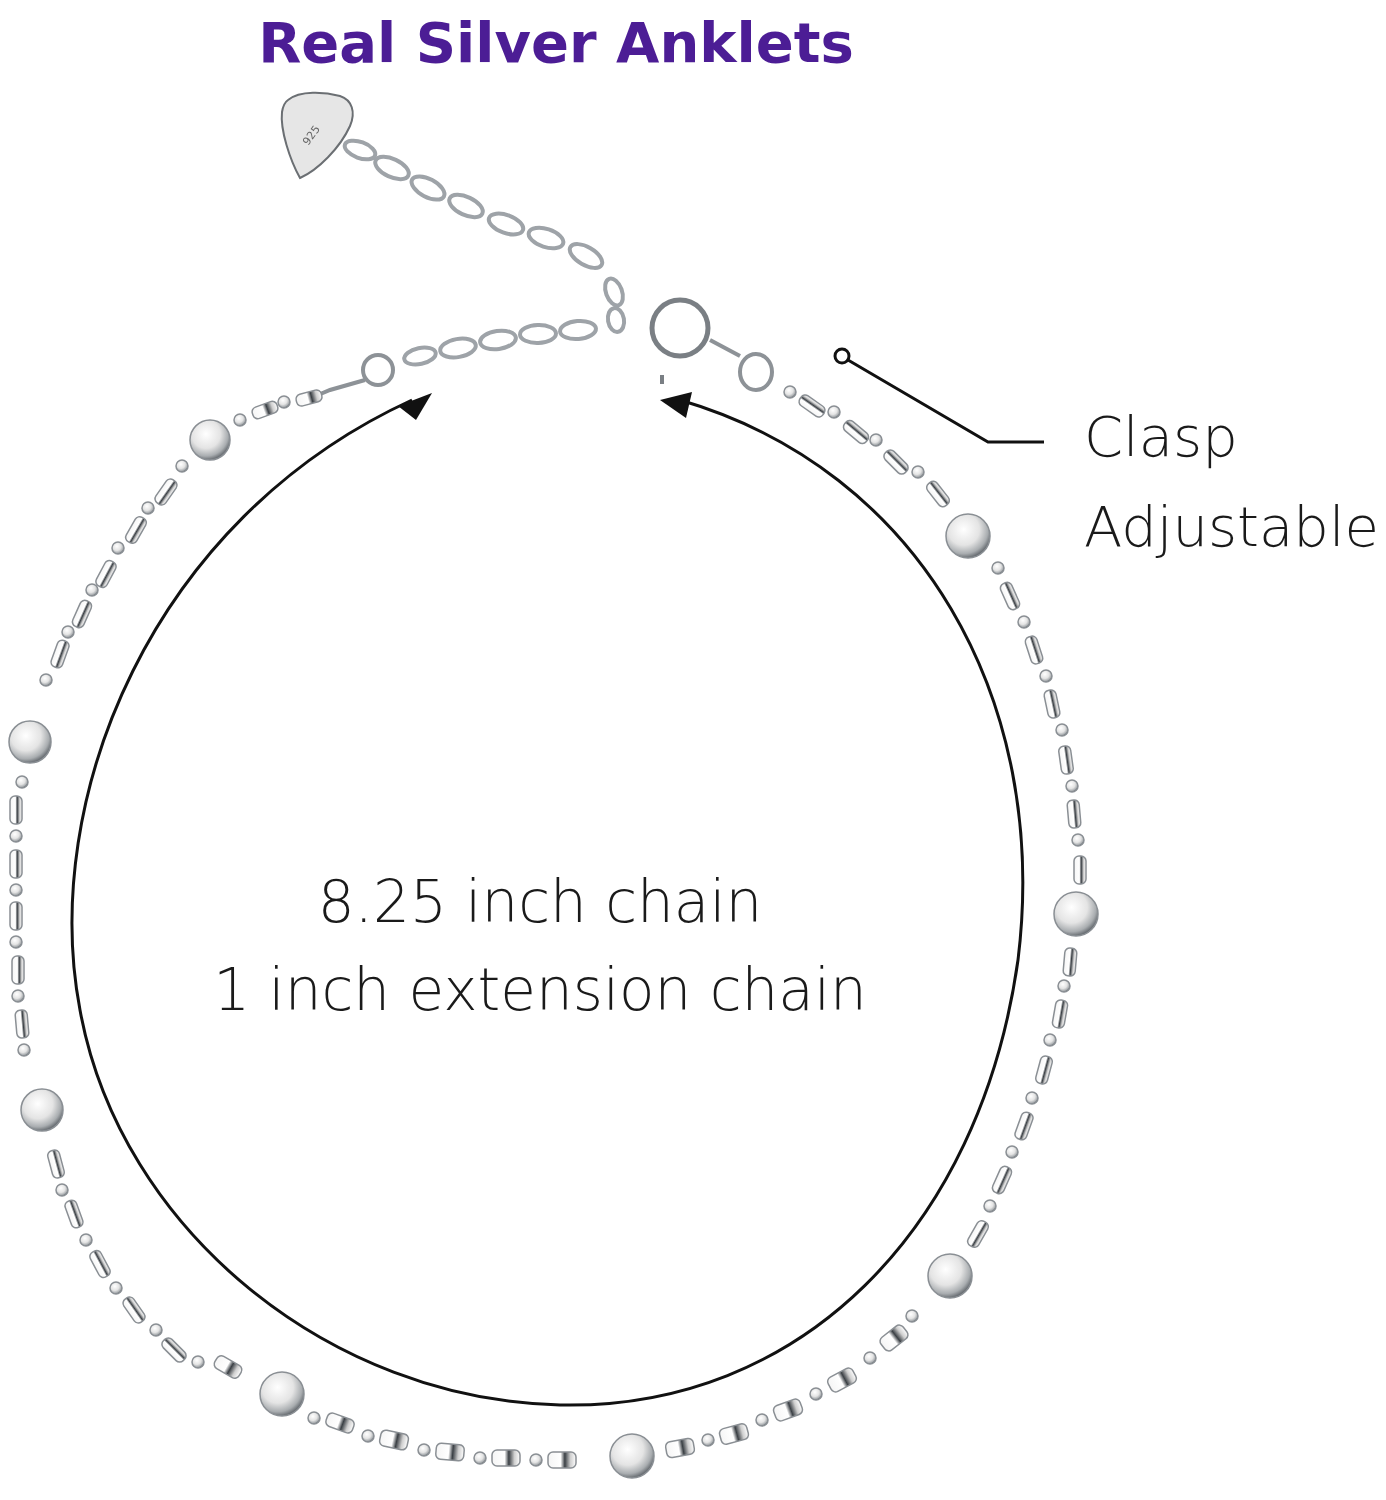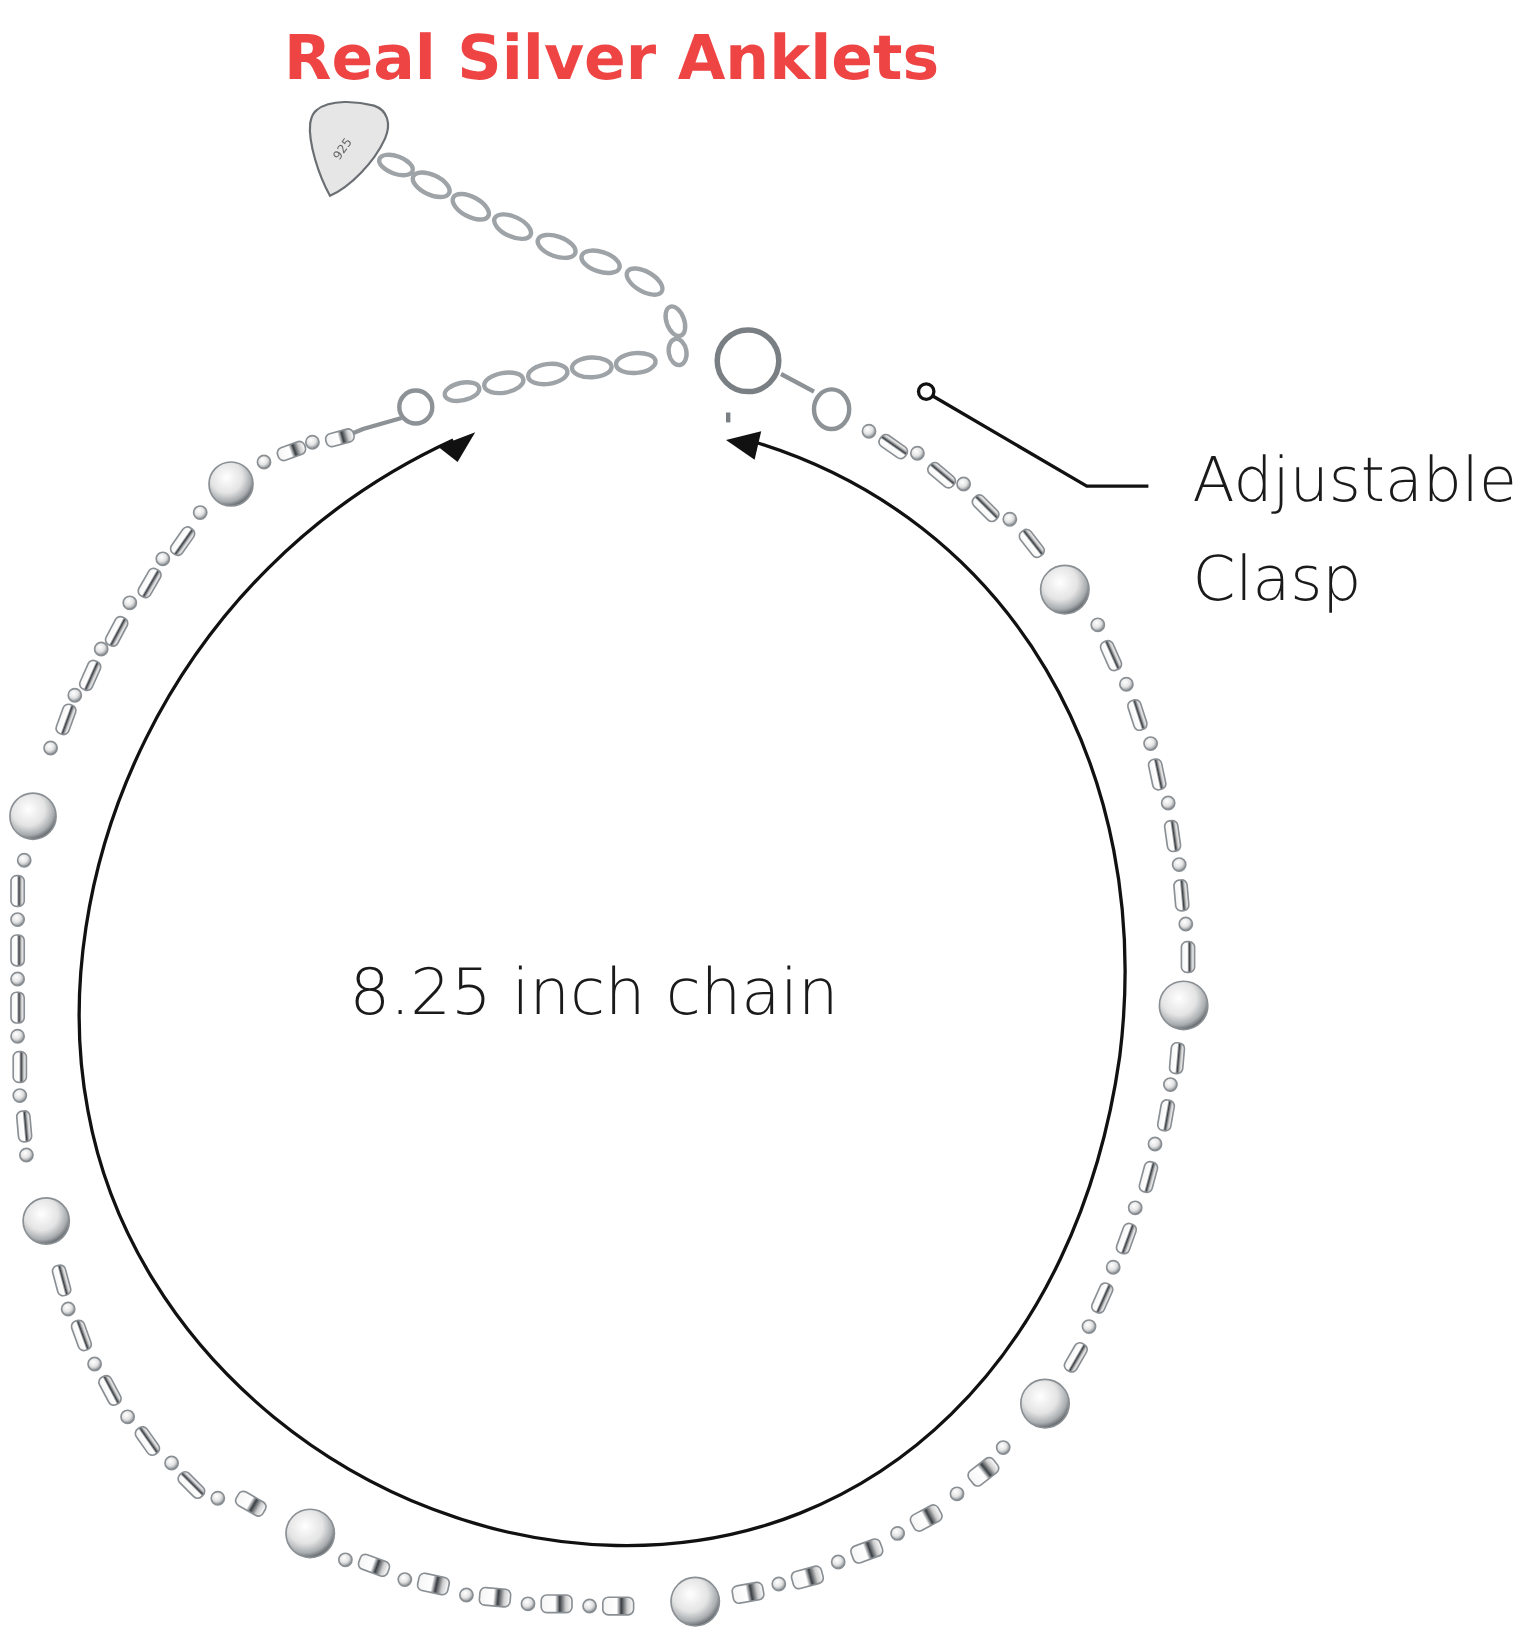--- a/index.html
+++ b/index.html
@@ -12,27 +12,27 @@
       height: 1500px;
       position: relative;
       overflow: hidden;
       font-family: "DejaVu Sans", sans-serif;
       color: #111111;
     }
     .title {
       position: absolute;
       left: 0;
       width: 1112px;
-      top: 18px;
+      top: 7px;
       text-align: center;
       font-family: "DejaVu Sans", sans-serif;
       font-weight: bold;
       font-size: 56px;
       letter-spacing: 0px;
-      color: #ef4444;
+      color: #4c1d95;
       line-height: 72px;
     }
     .art {
       position: absolute;
       left: 0;
       top: 0;
       width: 1386px;
       height: 1500px;
     }
     .center-text {
@@ -234,18 +234,19 @@
     <circle cx="876" cy="440" r="6" fill="url(#bead)"></circle>
     <rect x="850" y="418" width="12" height="28" rx="5" fill="url(#tube)" transform="rotate(-50 856 432)"></rect>
     <circle cx="834" cy="412" r="6" fill="url(#bead)"></circle>
     <rect x="806" y="392" width="12" height="28" rx="5" fill="url(#tube)" transform="rotate(-55 812 406)"></rect>
     <circle cx="790" cy="392" r="6" fill="url(#bead)"></circle>
   </g>
 </svg>
 
 <div class="center-text">
   <div>8.25 inch chain</div>
+  <div>1 inch extension chain</div>
 </div>
 
 <div class="callout-label">
+  <div>Clasp</div>
   <div>Adjustable</div>
-  <div>Clasp</div>
 </div>
 
 </body></html>

